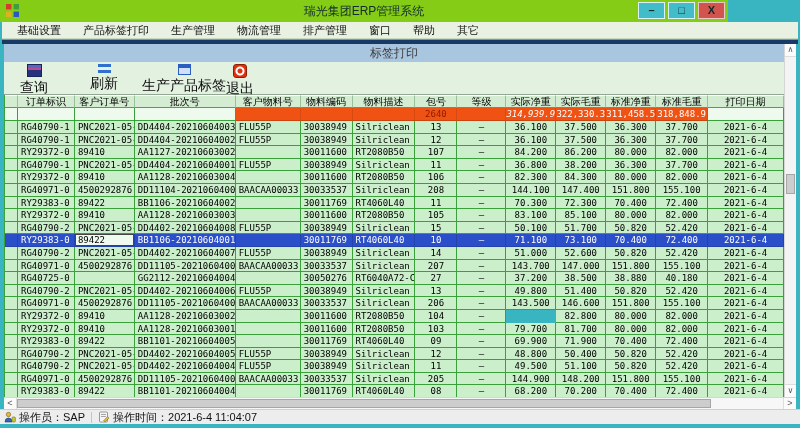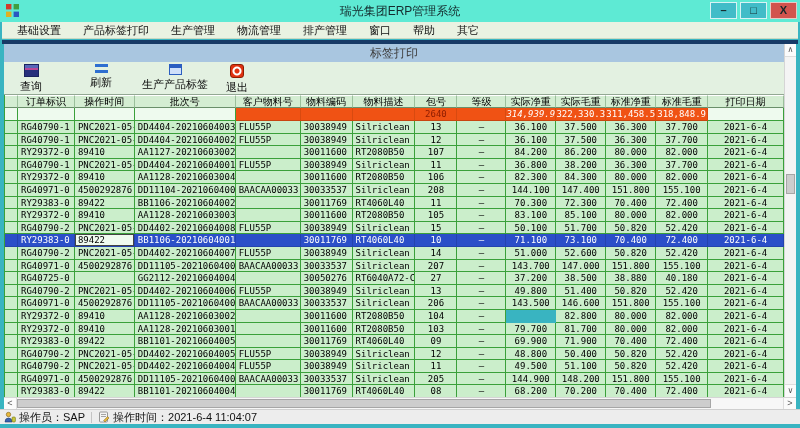--- a/index.html
+++ b/index.html
@@ -1,39 +1,39 @@
 <!DOCTYPE html>
 <html><head>
 <meta charset="utf-8">
 <style>
   html,body{margin:0;padding:0;}
   .window{position:relative;width:800px;height:428px;background:#39b4c1;overflow:hidden;
           font-family:"Liberation Sans","DejaVu Sans",sans-serif;-webkit-font-smoothing:none;}
   
-  .titlebar{position:absolute;left:0;top:0;width:800px;height:22px;background:#5eead4;}
+  .titlebar{position:absolute;left:0;top:0;width:728px;height:22px;background:#84cc16;}
   .app-icon{position:absolute;left:6px;top:4px;width:13px;height:13px;}
   .title-text{position:absolute;left:0;top:0;width:100%;height:22px;line-height:22px;
               text-align:center;font-size:12px;color:#142c2e;}
   .win-controls{position:absolute;right:3px;top:2px;display:flex;gap:3px;}
   .win-btn{width:27px;height:17px;border:1px solid #d8f2f4;background:#41bcc8;color:#15282a;
            font-size:11px;line-height:15px;text-align:center;font-weight:bold;box-sizing:border-box;cursor:default;}
   .win-btn.close{background:#d2544e;border-color:#e8c9c5;}
   
   .menubar{position:absolute;left:2px;top:22px;width:796px;height:17px;background:#e9f2e2;
            border-bottom:1px solid #c9d9c2;display:flex;align-items:center;padding-left:4px;box-sizing:border-box;}
   .menu-item{font-size:11px;color:#101010;padding:0 11px;line-height:16px;white-space:nowrap;}
   .navybar{position:absolute;left:2px;top:40px;width:796px;height:4px;background:#173a66;}
   
   .viewheader{position:absolute;left:4px;top:44px;width:780px;height:18px;background:#a9c6e0;
               text-align:center;font-size:12px;color:#3e3e3e;line-height:18px;}
   .toolbar{position:absolute;left:4px;top:62px;width:780px;height:33px;background:#e3f1e1;
            border-bottom:1px solid #93a893;box-sizing:border-box;}
   .tool-btn{position:absolute;top:2px;display:flex;flex-direction:column;align-items:center;
             background:none;border:none;padding:0;font-family:inherit;cursor:default;}
-  .tool-btn .lbl{font-size:11px;color:#0a0a0a;margin-top:1px;white-space:nowrap;}
+  .tool-btn .lbl{font-size:14px;color:#0a0a0a;margin-top:1px;white-space:nowrap;}
   .tool-ic{display:inline-block;margin-bottom:1px;}
   .ic-query-icon{width:13px;height:11px;background:linear-gradient(#5868b8 0 3px,#b84898 3px 5px,#27307c 5px);
                  border:1px solid #1a2360;}
   .ic-refresh-icon{width:13px;height:3px;background:#2f6fd0;box-shadow:0 6px 0 #2f6fd0;margin-bottom:7px;}
   .ic-label-icon{width:13px;height:11px;background:#cfe0fa;border:1px solid #2b5ec0;border-top:4px solid #2b5ec0;box-sizing:border-box;}
   .ic-exit-icon{width:12px;height:12px;border-radius:3px;border:1px solid #8e1c00;
                 background:radial-gradient(circle at 50% 50%,#e03210 0 2px,#ffffff 3px 4px,#e03210 5px);}
   
   .grid{position:absolute;left:4px;top:95px;width:780px;font-family:"DejaVu Sans Mono",monospace;}
   .g-row{display:flex;height:12.6px;border-left:1px solid #3aa03a;box-sizing:border-box;}
@@ -120,21 +120,21 @@
       <button class="tool-btn" style="left: 222px;">
         <span class="tool-ic ic-exit-icon"></span>
         <span class="lbl">退出</span>
       </button>
     </div>
 
   <div class="grid hdr" id="grid-header" style="top:95px;">
       <div class="g-row">
         <div class="g-cell" style="width: 13px;"></div>
         <div class="g-cell" style="width: 57px;">订单标识</div>
-        <div class="g-cell" style="width: 60px;">操作时间</div>
+        <div class="g-cell" style="width: 60px;">客户订单号</div>
         <div class="g-cell" style="width: 101px;">批次号</div>
         <div class="g-cell" style="width: 65px;">客户物料号</div>
         <div class="g-cell" style="width: 52px;">物料编码</div>
         <div class="g-cell" style="width: 63px;">物料描述</div>
         <div class="g-cell num" style="width: 42px;">包号</div>
         <div class="g-cell num" style="width: 49px;">等级</div>
         <div class="g-cell num" style="width: 50px;">实际净重</div>
         <div class="g-cell num" style="width: 50px;">实际毛重</div>
         <div class="g-cell num" style="width: 50px;">标准净重</div>
         <div class="g-cell num" style="width: 52px;">标准毛重</div>

